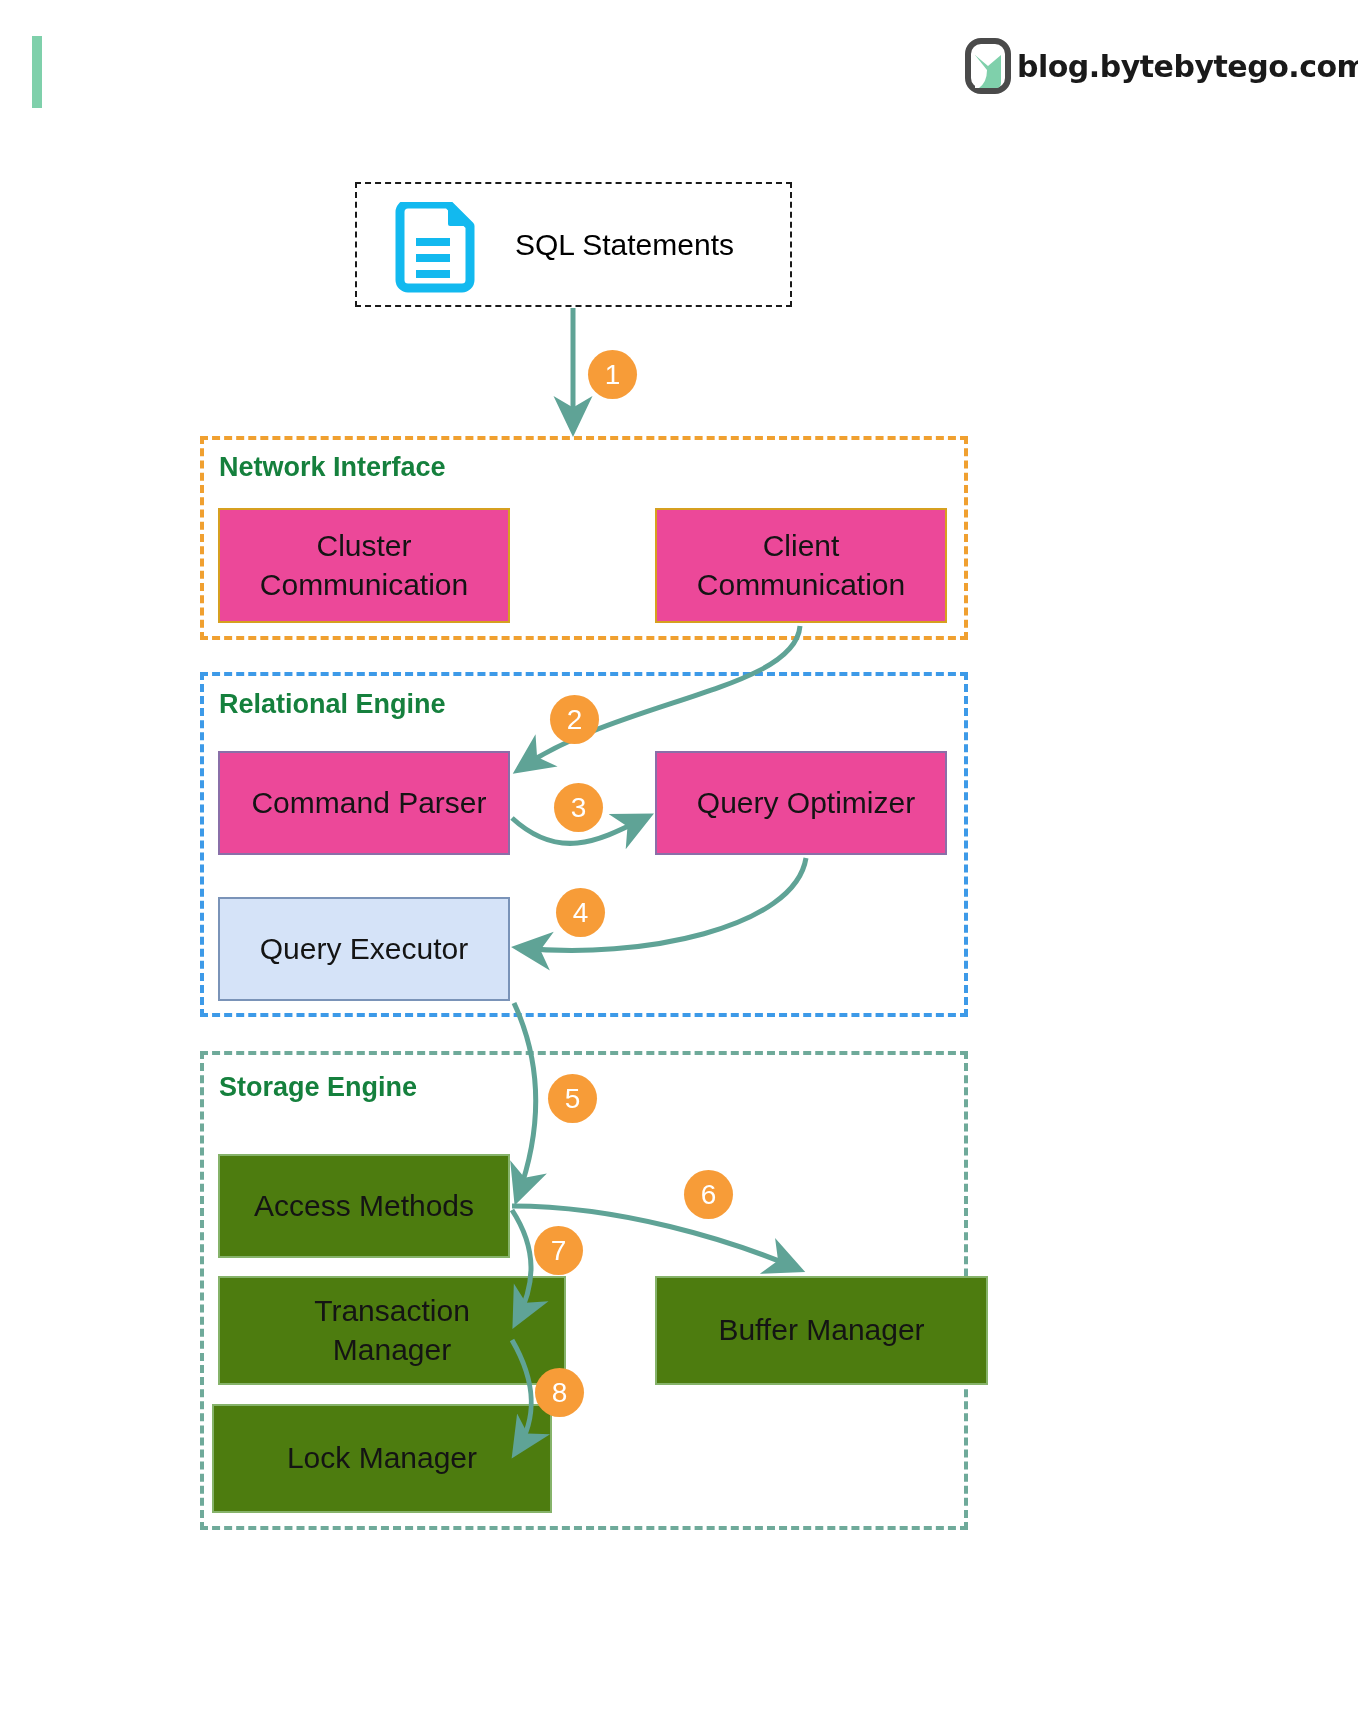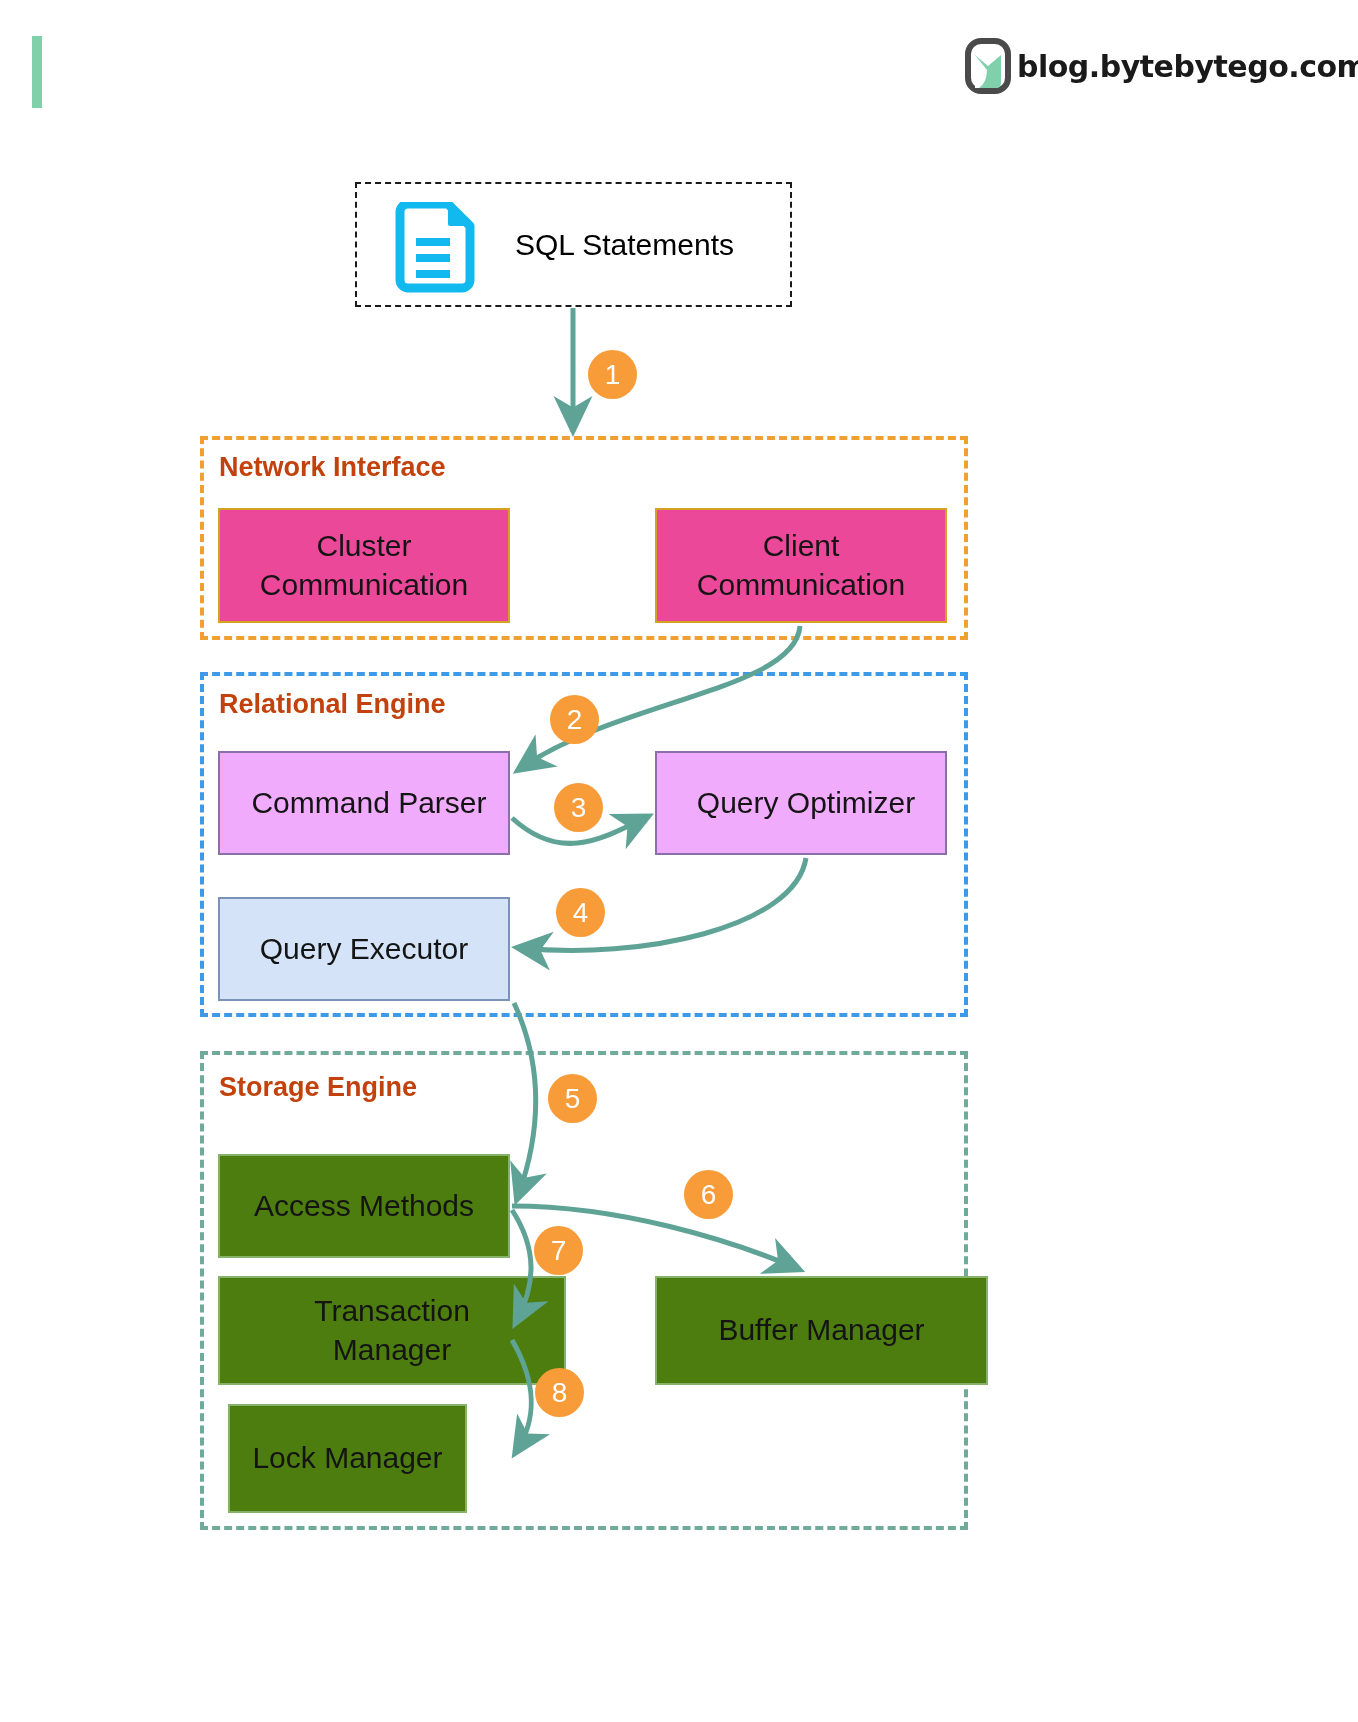--- a/index.html
+++ b/index.html
@@ -59,21 +59,21 @@
     position: absolute;
     box-sizing: border-box;
     border-style: dashed;
     border-width: 4px;
     background: transparent;
   }
   .group-title {
     position: absolute;
     font-size: 27px;
     font-weight: 700;
-    color: #c2410c;
+    color: #15803d;
     white-space: nowrap;
   }
 
   #grp-network   { left: 200px; top: 436px;  width: 768px; height: 204px; border-color: #f0a030; }
   #grp-relational{ left: 200px; top: 672px;  width: 768px; height: 345px; border-color: #3d9ae8; }
   #grp-storage   { left: 200px; top: 1051px; width: 768px; height: 479px; border-color: #6faa9a; }
 
   
   #sql-box {
     position: absolute;
@@ -101,32 +101,32 @@
     display: flex;
     align-items: center;
     justify-content: center;
     text-align: center;
     font-size: 30px;
     line-height: 1.28;
     color: #141414;
     padding: 2px 6px;
   }
   .node.orange { background: #ec4899; border-color: #d6a020; justify-content: center; }
-  .node.purple { background: #f0abfc; border-color: #8a6fa8; padding-left: 16px; }
+  .node.purple { background: #ec4899; border-color: #8a6fa8; padding-left: 16px; }
   .node.blue   { background: #d5e3f8; border-color: #7a93b8; }
   .node.green  { background: #4d7c0f; border-color: #86b36a; }
 
   #n-cluster  { left: 218px; top: 508px;  width: 292px; height: 115px; }
   #n-client   { left: 655px; top: 508px;  width: 292px; height: 115px; }
   #n-parser   { left: 218px; top: 751px;  width: 292px; height: 104px; }
   #n-optimizer{ left: 655px; top: 751px;  width: 292px; height: 104px; }
   #n-executor { left: 218px; top: 897px;  width: 292px; height: 104px; }
   #n-access   { left: 218px; top: 1154px; width: 292px; height: 104px; }
   #n-txn      { left: 218px; top: 1276px; width: 348px; height: 109px; }
-  #n-lock     { left: 228px; top: 1404px; width: 239px; height: 109px; justify-content: center; }
+  #n-lock     { left: 212px; top: 1404px; width: 340px; height: 109px; justify-content: center; }
   #n-buffer   { left: 655px; top: 1276px; width: 333px; height: 109px; }
 
   
   .step {
     position: absolute;
     width: 49px; height: 49px;
     border-radius: 50%;
     background: #f79c38;
     color: #ffffff;
     font-size: 28px;

